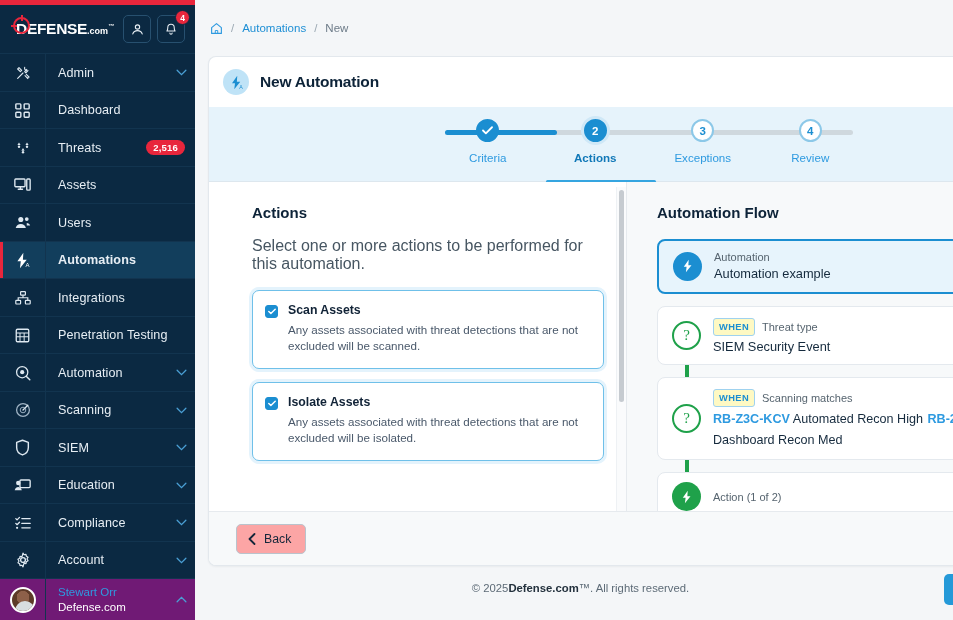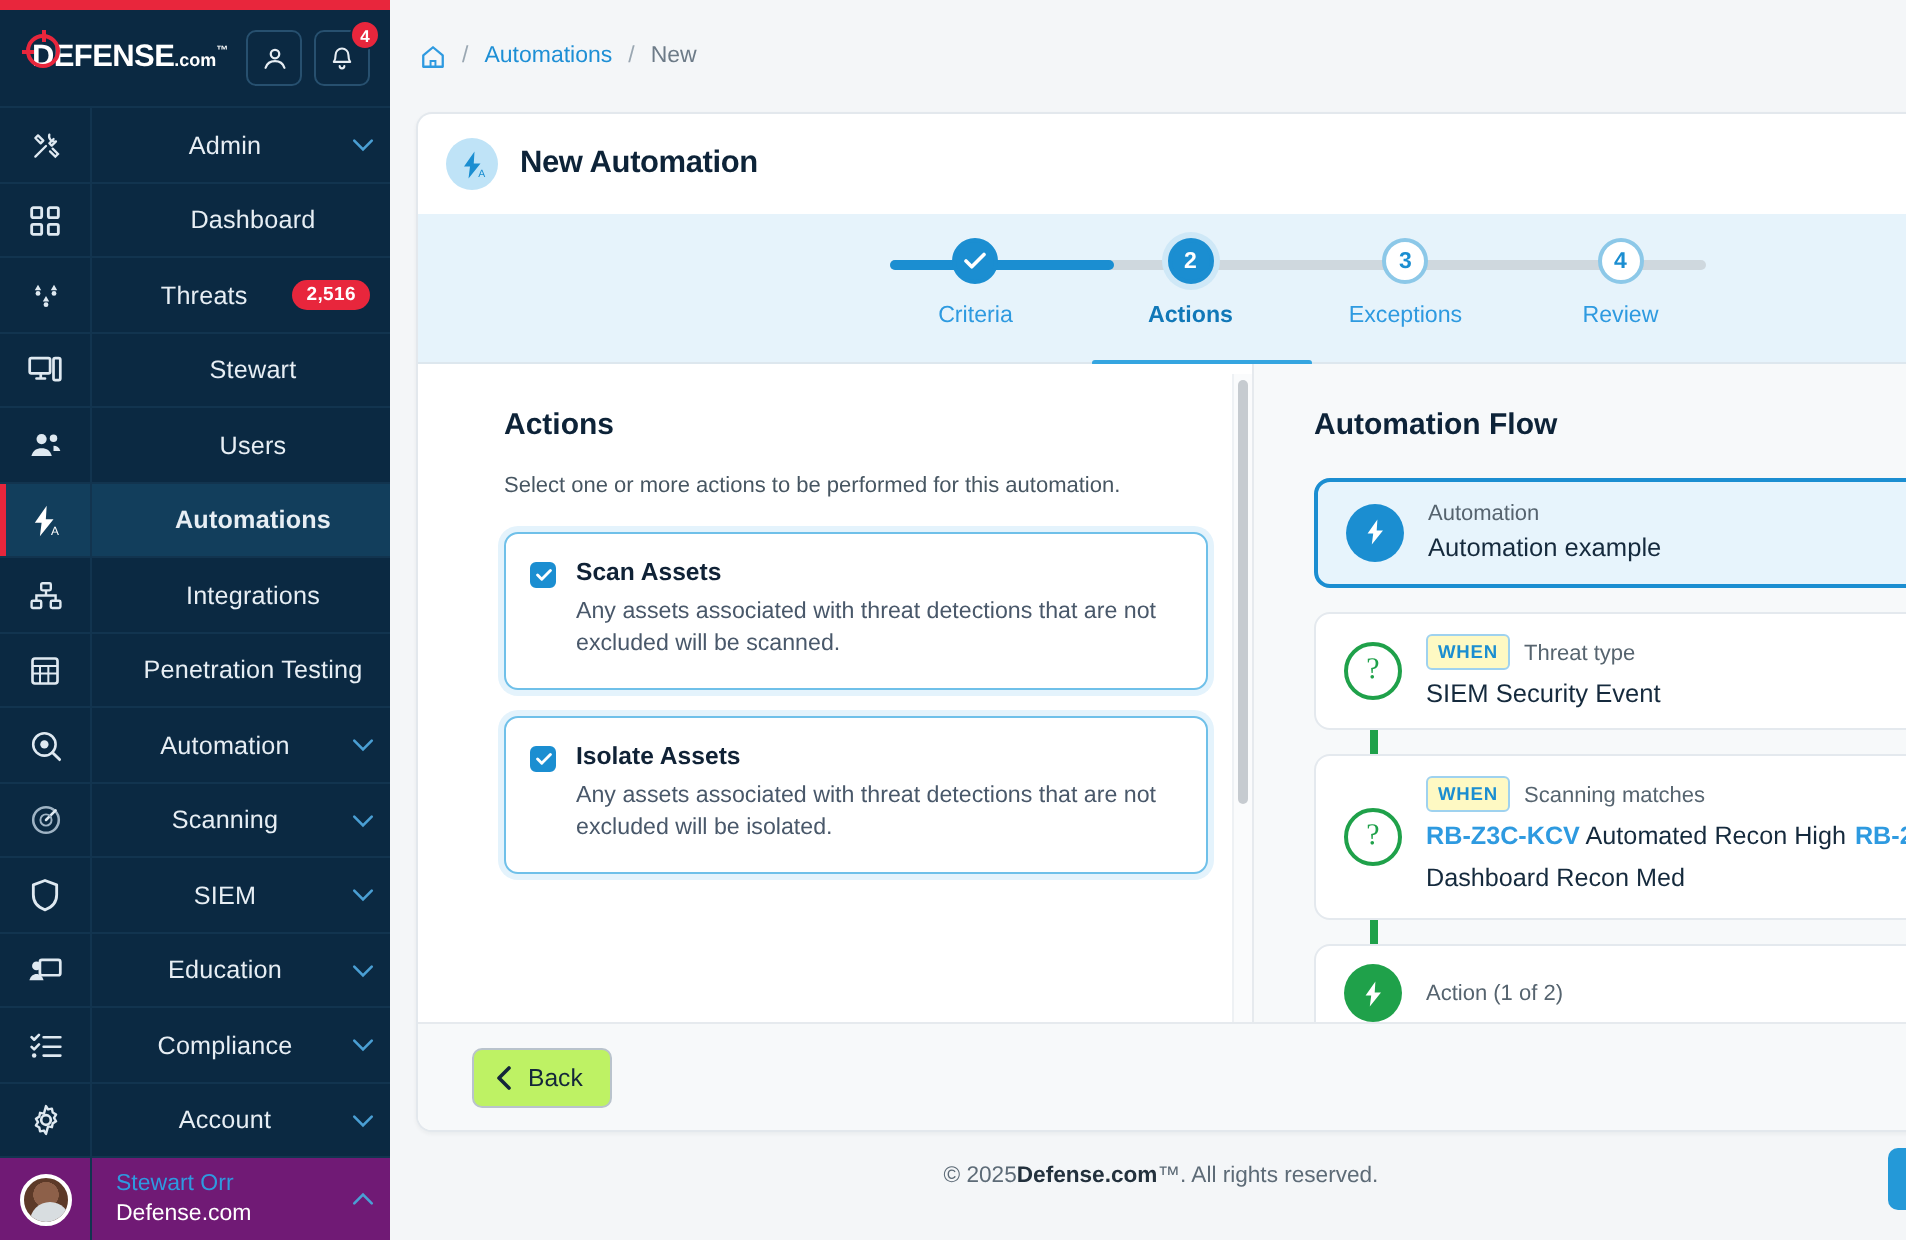--- a/index.html
+++ b/index.html
@@ -54,21 +54,21 @@
     position: absolute; top: -6px; right: -6px;
     background: #e8263c; color: #fff; font-size: 8.5px;
     font-weight: 700; min-width: 15px; height: 15px; border-radius: 8px;
     display: flex; align-items: center; justify-content: center;
     border: 1.5px solid #0b2942; padding: 0 3px;
   }
   .nav { flex: 1; display: flex; flex-direction: column; }
   .nav-item {
     height: 37.5px; display: flex; align-items: center;
     border-top: 1px solid #123css; border-top: 1px solid #12344f;
-    position: relative; color: #e7eef4; text-align: center;
+    position: relative; color: #e7eef4;
   }
   .nav-icon {
     width: 46px; height: 100%; display: flex; align-items: center;
     justify-content: center; border-right: 1px solid #12344f; flex: none;
   }
   .nav-label {
     flex: 1; font-size: 12.6px; padding-left: 12px;
     white-space: nowrap; letter-spacing: 0.1px;
   }
   .nav-item.active { background: #123e5c; }
@@ -174,21 +174,21 @@
     background: #35a5e0; border-radius: 2px;
   }
 
   
   .body-split { flex: 1; display: flex; min-height: 0; }
   .left-pane {
     width: 417px; flex: none; background: #fff;
     padding: 22px 22px 0 43px; position: relative; overflow: hidden;
   }
   .pane-title { font-size: 15px; font-weight: 700; color: #0d2338; }
-  .pane-sub { font-size: 11px; color: #475662; margin-top: 16px; }
+  .pane-sub { font-size: 16px; color: #475662; margin-top: 16px; }
   .opt-list { margin-top: 17px; }
   .opt {
     border: 1px solid #dfe5ea; border-radius: 7px;
     padding: 12px 14px 13px 12px; margin-bottom: 13px; display: flex; gap: 10px;
     background: #fff;
   }
   .opt.sel { border-color: #6fc0e9; box-shadow: 0 0 0 3px #e4f3fc; }
   .cbox {
     width: 13px; height: 13px; border-radius: 3px; border: 1px solid #c2ccd4;
     background: #fff; flex: none; margin-top: 2px;
@@ -242,21 +242,21 @@
   }
 
   
   .card-foot {
     height: 54px; flex: none; background: #f7f9fa;
     border-top: 1px solid #e6eaee; display: flex; align-items: center;
     padding: 0 16px 0 27px;
   }
   .btn-back {
     display: flex; align-items: center; gap: 8px;
-    border: 1px solid #b9c3cc; background: #bef264; border-radius: 5px;
+    border: 1px solid #b9c3cc; background: #fca5a5; border-radius: 5px;
     padding: 7px 14px 7px 11px; font-size: 12.3px; color: #14263a;
     font-family: "Liberation Sans", sans-serif;
   }
   .btn-next {
     position: absolute; right: -5px; bottom: 15px; width: 14px; height: 31px;
     background: #2499d8; border-radius: 5px;
   }
   .footer-note {
     height: 44px; display: flex; align-items: center; justify-content: center;
     font-size: 11.3px; color: #5d6b77; padding-left: 13px;
@@ -333,21 +333,21 @@
       </div>
 
       <div class="nav-item">
         <span class="nav-icon">
           <svg width="17" height="16" viewBox="0 0 20 18">
               <rect x="1" y="2" width="12" height="9" rx="1" fill="none" stroke="#dfe9f1" stroke-width="1.6"></rect>
               <path d="M5 14h5M7.5 11v3" stroke="#dfe9f1" stroke-width="1.6" stroke-linecap="round"></path>
               <rect x="15" y="2" width="4" height="13" rx="1" fill="none" stroke="#dfe9f1" stroke-width="1.6"></rect>
             </svg>
         </span>
-        <span class="nav-label">Stewart</span>
+        <span class="nav-label">Assets</span>
       </div>
 
       <div class="nav-item">
         <span class="nav-icon">
           <svg width="17" height="15" viewBox="0 0 20 17">
               <circle cx="8" cy="5" r="3" fill="#dfe9f1"></circle>
               <circle cx="15" cy="4.5" r="2.2" fill="#dfe9f1"></circle>
               <path d="M2 15c.8-3.2 3-4.6 6-4.6s5.2 1.4 6 4.6z" fill="#dfe9f1"></path>
               <path d="M15 9c2 0 3.4 1 4 3h-4z" fill="#dfe9f1"></path>
             </svg>

